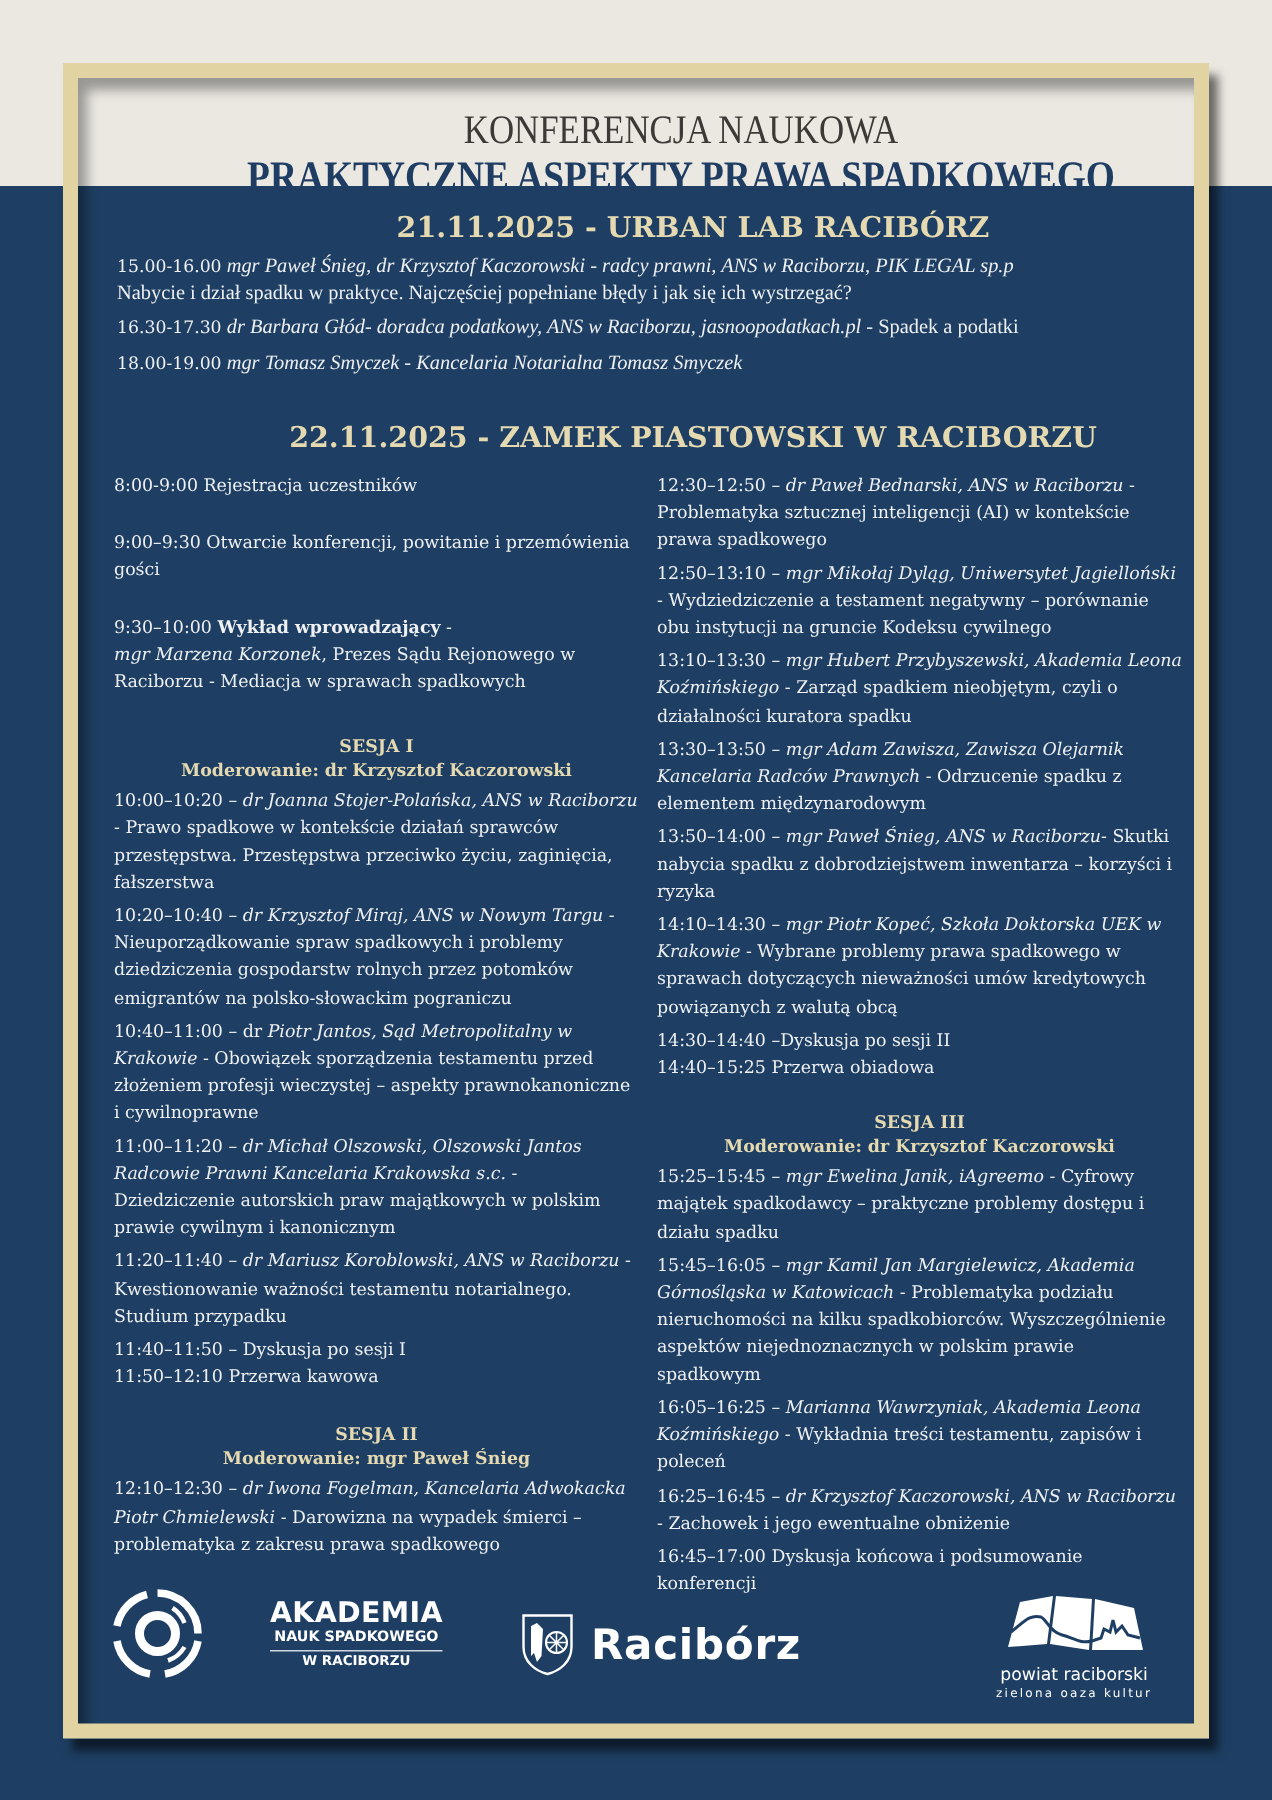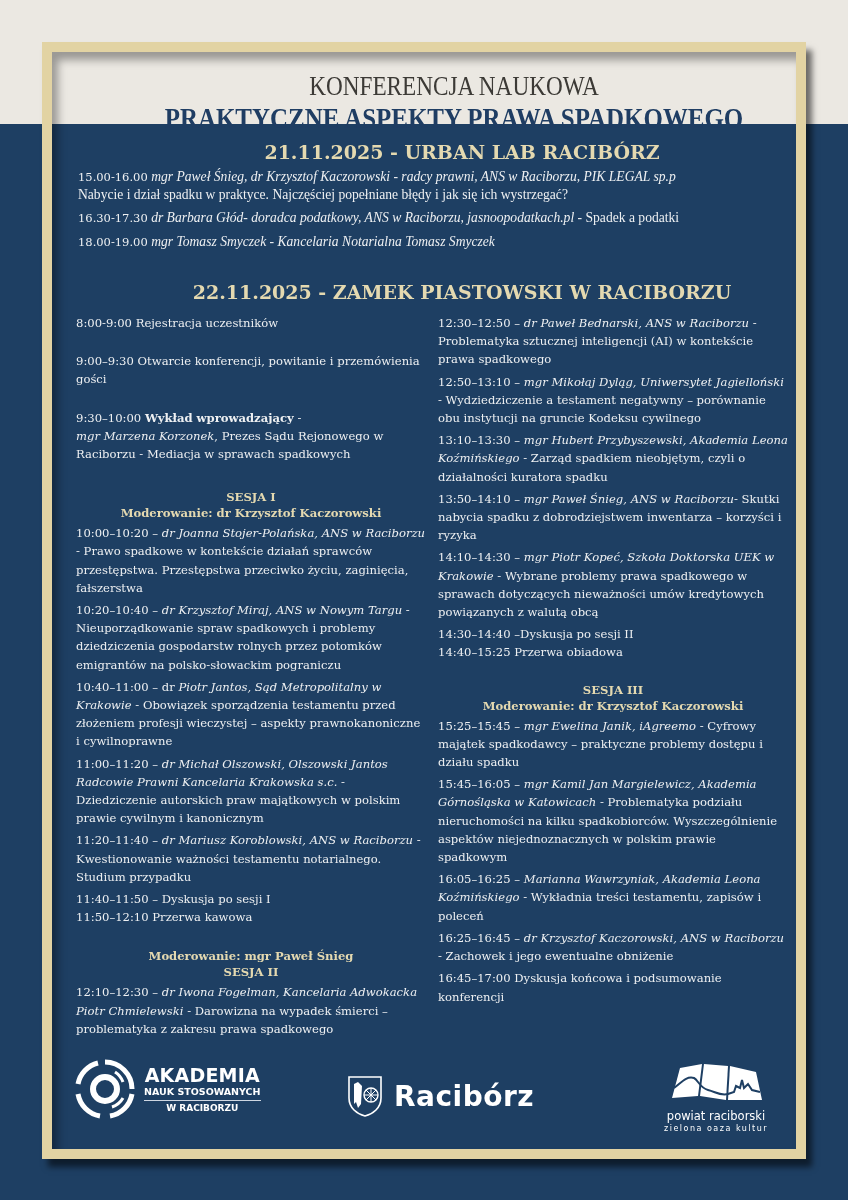--- a/index.html
+++ b/index.html
@@ -60,21 +60,21 @@
   .entry { margin-bottom: 4px; }
   .gap-lg { margin-bottom: 20px; }
   .session-head {
     text-align: center; font-weight: bold; color: #e4d9b0; font-size: 11.6px;
     line-height: 16px; margin-top: 16px; margin-bottom: 3px;
   }
   .logos {
     position: absolute; left: 52px; top: 1052px; width: 744px; height: 90px;
   }
   .logo { position: absolute; color: #fff; }
-  .ans { left: 22px; top: 6px; display: flex; align-items: center; }
+  .ans { left: 22px; top: 6px; display: flex; align-items: center; gap: 36px; }
   .ans-text { margin-left: 8px; text-align: center; font-family: "DejaVu Sans", sans-serif; }
   .ans-text .big { font-size: 19px; font-weight: bold; letter-spacing: 0.2px; line-height: 22px; }
   .ans-text .mid { font-size: 9.5px; font-weight: bold; line-height: 12px; border-bottom: 1.5px solid #cfd7e2; padding-bottom: 2px; }
   .ans-text .small { font-size: 9px; font-weight: bold; line-height: 14px; text-align: center; }
   .rac { left: 294px; top: 22px; display: flex; align-items: center; }
   .rac-text { margin-left: 10px; font-family: "DejaVu Sans", sans-serif; font-weight: bold; font-size: 28px; letter-spacing: 0.5px; }
   .pow { left: 612px; top: 6px; text-align: center; }
   .pow .name { font-family: "DejaVu Sans", sans-serif; font-size: 11.5px; line-height: 13px; margin-top: 2px; }
   .pow .tag { font-family: "DejaVu Sans", sans-serif; font-size: 8px; letter-spacing: 1.5px; line-height: 11px; }
 </style>
@@ -124,31 +124,32 @@
   </div>
   <div class="entry"><span>10:00–10:20 – </span><span class="it">dr Joanna Stojer-Polańska, ANS w Raciborzu</span><span> - Prawo spadkowe w kontekście działań sprawców przestępstwa. Przestępstwa przeciwko życiu, zaginięcia, fałszerstwa</span></div>
   <div class="entry"><span>10:20–10:40 – </span><span class="it">dr Krzysztof Miraj, ANS w Nowym Targu</span><span> -  Nieuporządkowanie spraw spadkowych i problemy dziedziczenia gospodarstw rolnych przez potomków emigrantów na polsko-słowackim pograniczu</span></div>
   <div class="entry"><span>10:40–11:00 – dr </span><span class="it">Piotr Jantos, Sąd Metropolitalny w Krakowie</span><span> - Obowiązek sporządzenia testamentu przed złożeniem profesji wieczystej – aspekty prawnokanoniczne i cywilnoprawne</span></div>
   <div class="entry"><span>11:00–11:20 – </span><span class="it">dr Michał Olszowski, Olszowski Jantos Radcowie Prawni Kancelaria Krakowska s.c.</span><span> - Dziedziczenie autorskich praw majątkowych w polskim prawie cywilnym i kanonicznym</span></div>
   <div class="entry"><span>11:20–11:40 – </span><span class="it">dr Mariusz Koroblowski, ANS w Raciborzu</span><span> - Kwestionowanie ważności testamentu notarialnego. Studium przypadku</span></div>
   <div>11:40–11:50 – Dyskusja po sesji I</div>
   <div>11:50–12:10  Przerwa kawowa</div>
 
   <div class="session-head" style="margin-top:22px;">
+    <div>SESJA II</div>
     <div>Moderowanie: mgr Paweł Śnieg</div>
-    <div>SESJA II</div>
   </div>
   <div class="entry"><span>12:10–12:30 – </span><span class="it">dr Iwona Fogelman, Kancelaria Adwokacka Piotr Chmielewski</span><span> - Darowizna na wypadek śmierci – problematyka z zakresu prawa spadkowego</span></div>
 </div>
 
 <div class="col col-right">
   <div class="entry"><span>12:30–12:50 – </span><span class="it">dr Paweł Bednarski, ANS w Raciborzu</span><span>  - Problematyka sztucznej inteligencji (AI) w kontekście prawa spadkowego</span></div>
   <div class="entry"><span>12:50–13:10 – </span><span class="it">mgr Mikołaj Dyląg, Uniwersytet Jagielloński</span><span> - Wydziedziczenie a testament negatywny – porównanie obu instytucji na gruncie Kodeksu cywilnego</span></div>
   <div class="entry"><span>13:10–13:30 – </span><span class="it">mgr Hubert Przybyszewski, Akademia Leona Koźmińskiego</span><span> - Zarząd spadkiem nieobjętym, czyli o działalności kuratora spadku</span></div>
-  <div class="entry"><span>13:50–14:10 – </span><span class="it">mgr Paweł Śnieg, ANS w Raciborzu</span><span>- Skutki nabycia spadku z dobrodziejstwem inwentarza – korzyści i ryzyka</span></div>
+  <div class="entry"><span>13:30–13:50 – </span><span class="it">mgr Adam Zawisza, Zawisza Olejarnik Kancelaria Radców Prawnych</span><span> -  Odrzucenie spadku z elementem międzynarodowym</span></div>
+  <div class="entry"><span>13:50–14:00 – </span><span class="it">mgr Paweł Śnieg, ANS w Raciborzu</span><span>- Skutki nabycia spadku z dobrodziejstwem inwentarza – korzyści i ryzyka</span></div>
   <div class="entry"><span>14:10–14:30 – </span><span class="it">mgr Piotr Kopeć, Szkoła Doktorska UEK w Krakowie</span><span>  - Wybrane problemy prawa spadkowego w sprawach dotyczących nieważności umów kredytowych powiązanych z walutą obcą</span></div>
   <div>14:30–14:40 –Dyskusja po sesji II</div>
   <div>14:40–15:25  Przerwa obiadowa</div>
 
   <div class="session-head" style="margin-top:20px;">
     <div>SESJA III</div>
     <div>Moderowanie: dr Krzysztof Kaczorowski</div>
   </div>
   <div class="entry"><span>15:25–15:45 – </span><span class="it">mgr Ewelina Janik, iAgreemo</span><span> - Cyfrowy majątek spadkodawcy – praktyczne problemy dostępu i działu spadku</span></div>
   <div class="entry"><span>15:45–16:05 – </span><span class="it">mgr Kamil Jan Margielewicz, Akademia Górnośląska w Katowicach</span><span>  - Problematyka podziału nieruchomości na kilku spadkobiorców. Wyszczególnienie aspektów niejednoznacznych w polskim prawie spadkowym</span></div>
@@ -163,21 +164,21 @@
       <circle cx="31" cy="31" r="12" fill="none" stroke="#fff" stroke-width="6"></circle>
       <path d="M31 4 A27 27 0 0 1 58 31" fill="none" stroke="#fff" stroke-width="5"></path>
       <path d="M58 36 A27 27 0 0 1 36 58" fill="none" stroke="#fff" stroke-width="5"></path>
       <path d="M26 58 A27 27 0 0 1 4 36" fill="none" stroke="#fff" stroke-width="5"></path>
       <path d="M4 26 A27 27 0 0 1 24 5" fill="none" stroke="#fff" stroke-width="5"></path>
       <path d="M41 14 A20 20 0 0 1 49 24" fill="none" stroke="#fff" stroke-width="3"></path>
       <path d="M49 40 A20 20 0 0 1 38 49" fill="none" stroke="#fff" stroke-width="3"></path>
     </svg>
     <div class="ans-text">
       <div class="big">AKADEMIA</div>
-      <div class="mid">NAUK STOSOWANYCH</div>
+      <div class="mid">NAUK SPADKOWEGO</div>
       <div class="small">W RACIBORZU</div>
     </div>
   </div>
 
   <div class="logo rac">
     <svg width="38" height="44" viewBox="0 0 38 44">
       <path d="M3 3 H35 V24 C35 34 27 40 19 42 C11 40 3 34 3 24 Z" fill="none" stroke="#fff" stroke-width="1.6"></path>
       <path d="M8 10 L12 8 L16 12 L15 30 L12 34 L10 28 L8 30 Z" fill="#fff"></path>
       <circle cx="25" cy="21" r="7" fill="none" stroke="#fff" stroke-width="1.4"></circle>
       <path d="M25 14 V28 M18 21 H32 M20 16 L30 26 M30 16 L20 26" stroke="#fff" stroke-width="1"></path>

